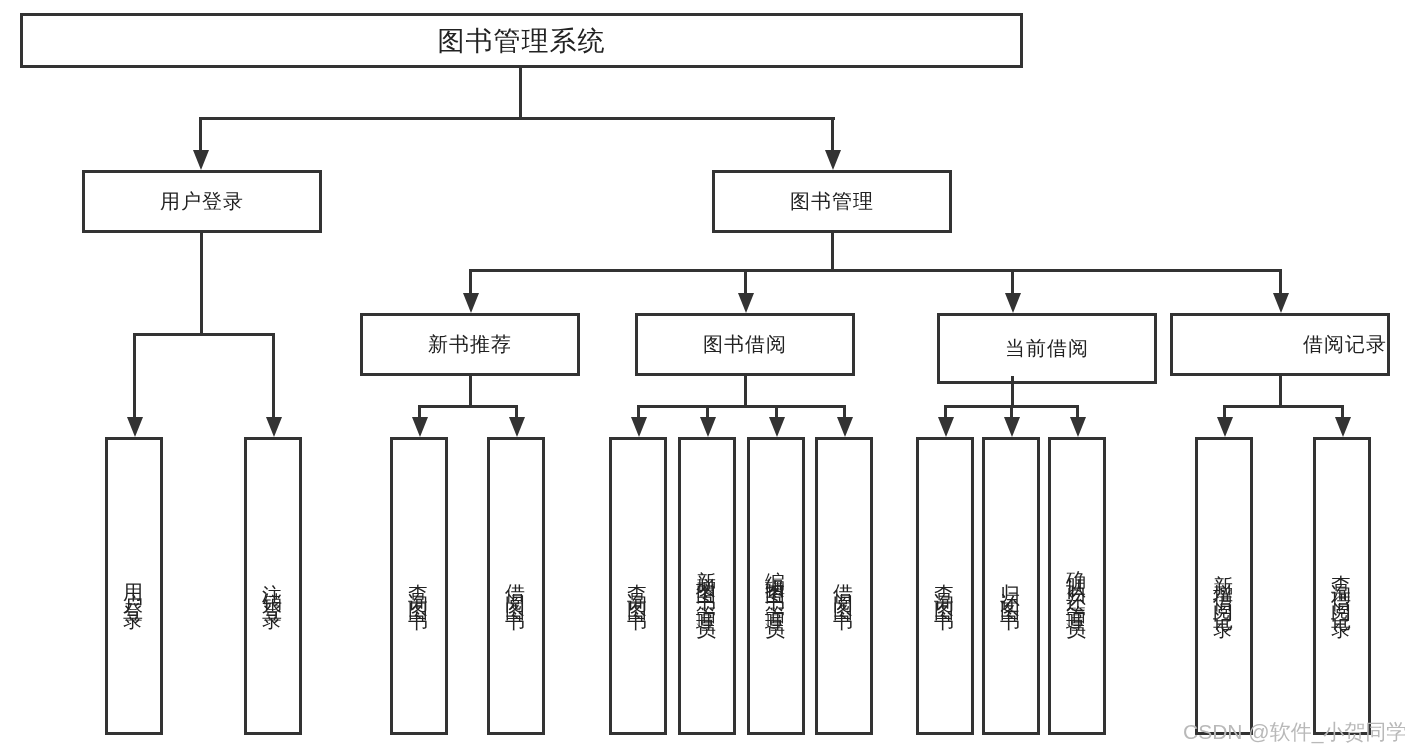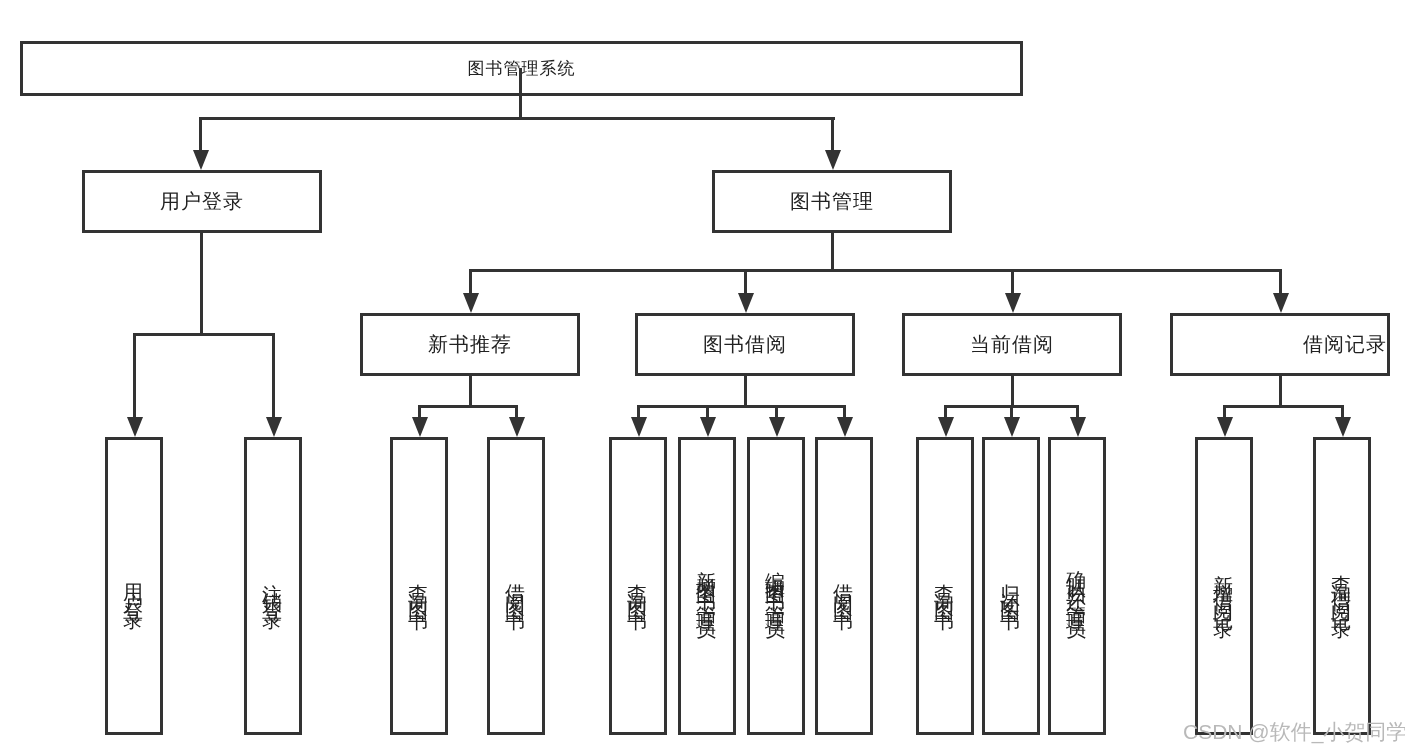--- a/index.html
+++ b/index.html
@@ -68,21 +68,21 @@
     color: var(--wm);
     white-space: nowrap;
     z-index: 5;
   }
 </style>
 </head>
 <body>
 
 <div class="canvas">
 
-  <div class="hbox" style="left:20px; top:13px; width:1003px; height:55px; font-size:17px;margin-top:28px;">
+  <div class="hbox" style="left:20px; top:13px; width:1003px; height:55px; font-size:27px;">
     <span>图书管理系统</span>
   </div>
 
   <div class="line" style="left:519px; top:68px; width:3px; height:50px;"></div>
   <div class="line" style="left:199px; top:117px; width:636px; height:3px;"></div>
   <div class="arrow" style="left:199px; top:118px; height:32px;"></div>
   <div class="arrow" style="left:831px; top:118px; height:32px;"></div>
 
   <div class="hbox" style="left:82px; top:170px; width:240px; height:63px;">
     <span>用户登录</span>
@@ -102,21 +102,21 @@
   <div class="arrow" style="left:744px; top:270px; height:23px;"></div>
   <div class="arrow" style="left:1011px; top:270px; height:23px;"></div>
   <div class="arrow" style="left:1279px; top:270px; height:23px;"></div>
 
   <div class="hbox" style="left:635px; top:313px; width:220px; height:63px;">
     <span>图书借阅</span>
   </div>
   <div class="hbox" style="left:360px; top:313px; width:220px; height:63px;">
     <span>新书推荐</span>
   </div>
-  <div class="hbox" style="left:902px; top:313px; width:220px; height:63px;">
+  <div class="hbox" style="left:937px; top:313px; width:220px; height:71px;">
     <span>当前借阅</span>
   </div>
   <div class="hbox" style="left:1170px; top:313px; width:220px; height:63px;justify-content:flex-end;">
     <span>借阅记录</span>
   </div>
 
   <div class="line" style="left:469px; top:376px; width:3px; height:30px;"></div>
   <div class="line" style="left:418px; top:405px; width:100px; height:3px;"></div>
   <div class="arrow" style="left:418px; top:406px; height:11px;"></div>
   <div class="arrow" style="left:515px; top:406px; height:11px;"></div>

